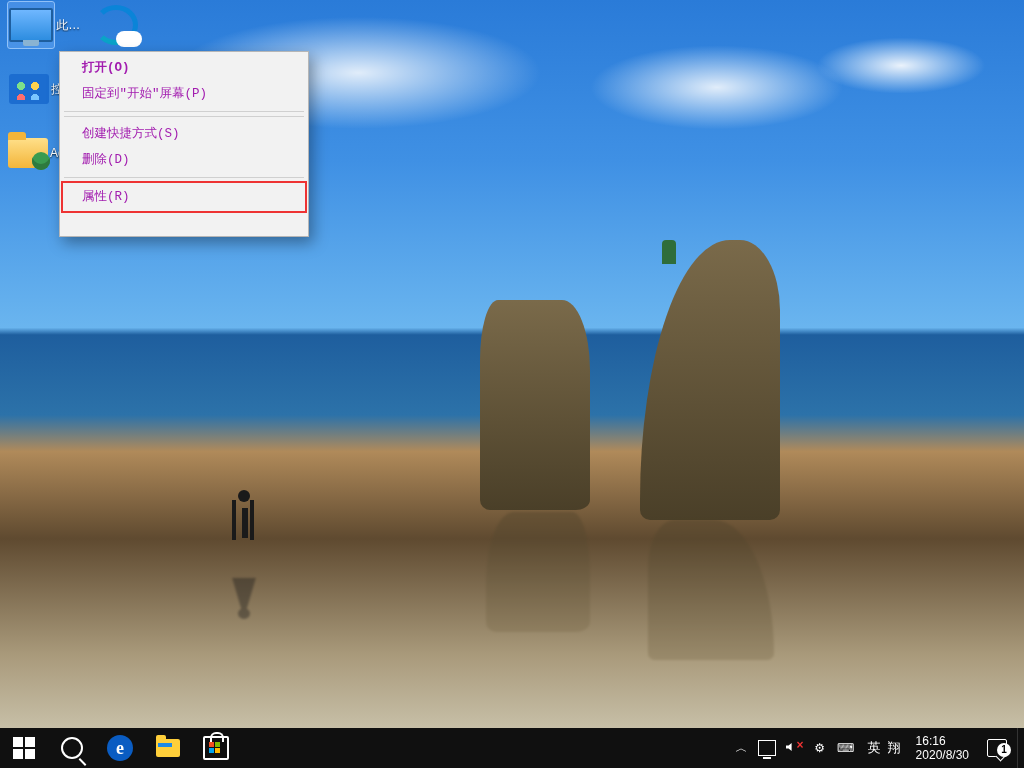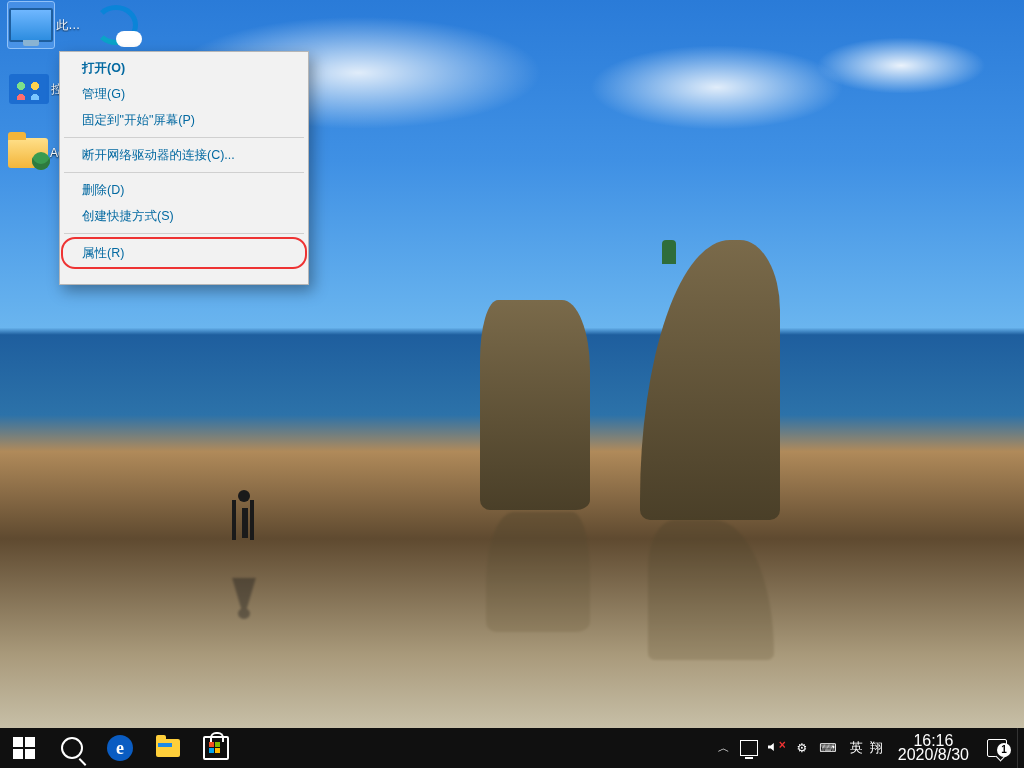--- a/index.html
+++ b/index.html
@@ -91,34 +91,35 @@
   .g-net::after{content:"";position:absolute;left:-6px;top:12px;width:48px;height:6px;background:#2d8de0;border-radius:3px;}
   .g-ie { width:38px; height:38px; border:6px solid #1e8ae6; border-radius:50%; position:relative; transform:rotate(-12deg);}
   .g-ie::before{content:"";position:absolute;left:-8px;top:12px;width:54px;height:6px;background:#ffcf3a;border-radius:3px;}
   .g-edge { width:38px; height:38px; background:#0a5cc2; border-radius:50%; position:relative;}
   .g-edge::before{content:"e";position:absolute;inset:0;display:flex;align-items:center;justify-content:center;color:#fff;font:700 26px/1 "Segoe UI";}
 
   
   .ctx {
     position:absolute; left:59px; top:51px;
     width:244px;
-    background:#f2f2f2; color:#0369a1;
+    background:#f2f2f2; color:#a21caf;
     border:1px solid #b6b6b6;
     box-shadow:4px 6px 14px rgba(0,0,0,.35);
-    padding:3px 2px 16px;
+    padding:3px 2px 24px;
     font-size:12.5px;
+    font-family:Liberation Mono, monospace;
   }
   .ctx .mi {
     padding:4px 12px 4px 20px;
     line-height:18px;
     white-space:nowrap;
   }
   .ctx .mi.bold { font-weight:700; }
   .ctx .sep { height:1px; margin:4px 2px; background:#d0d0d0; }
-  .ctx .highlight { outline:2px solid #e33; outline-offset:-1px; padding-top:6px; padding-bottom:6px;border-radius:13px; }
+  .ctx .highlight { outline:2px solid #e33; outline-offset:-1px; padding-top:6px; padding-bottom:6px; }
 
   
   .taskbar {
     position:absolute; left:0; top:728px; width:1024px; height:40px;
     background:#101010; display:flex; align-items:center; color:#fff;
   }
   .tb-left { display:flex; align-items:center; height:100%; }
   .tb-btn { width:48px; height:40px; display:flex; align-items:center; justify-content:center; }
   .win-logo { display:grid; grid-template:10px 10px/10px 10px; gap:2px;}
   .win-logo span{ background:#fff;}
@@ -142,21 +143,21 @@
   .tray { display:flex; align-items:center; gap:10px; padding:0 8px; font-size:12px;}
   .tray .chev { font-size:12px; }
   .ico { width:16px; height:16px; display:inline-flex; align-items:center; justify-content:center; }
   .ico.net { width:16px;height:14px;border:1px solid #fff; position:relative;}
   .ico.net::after{content:"";position:absolute;left:4px;bottom:-4px;width:8px;height:2px;background:#fff;}
   .ico.vol { position:relative; width:16px;}
   .ico.vol::before{content:"";position:absolute;left:0;top:3px;width:6px;height:8px;background:#fff;clip-path:polygon(0 30%,50% 30%,100% 0,100% 100%,50% 70%,0 70%);}
   .ico.vol::after{content:"×";position:absolute;right:-2px;top:-2px;color:#e33;font-weight:700;}
   .ime-block { display:flex; align-items:center; gap:6px; padding:0 6px; font-size:13px;}
   .ime-block span{letter-spacing:1px;}
-  .clock { text-align:center; font-size:16px; line-height:14px; padding:0 8px;}
+  .clock { font-size:12px; line-height:14px; padding:0 8px;}
   .actcenter { width:40px; display:flex; align-items:center; justify-content:center;}
   .g-notif{width:18px;height:16px;border:1.5px solid #fff;border-radius:2px;position:relative;}
   .g-notif::after{content:"";position:absolute;right:2px;bottom:-4px;width:6px;height:6px;background:#101010;border-right:1.5px solid #fff;border-bottom:1.5px solid #fff;transform:rotate(45deg);}
   .badge{position:absolute;right:6px;top:4px;width:14px;height:14px;border-radius:50%;background:#fff;color:#000;font:700 10px/14px sans-serif;text-align:center;}
   .showdesk{width:6px;height:40px;border-left:1px solid #333;}
 </style>
 </head>
 <body>
 
 <div class="desktop">
@@ -190,27 +191,25 @@
 
   <div class="dicon" style="position:absolute;left:86px;top:2px">
     <div class="glyph-wrap">
         <div class="g-edgecloud"></div>
       </div>
     <div class="dlabel"> </div>
   </div>
 
   <div class="ctx">
     <div class="mi bold">打开(O)</div>
-    <div class="mi">管理(G)</div>
     <div class="mi">固定到"开始"屏幕(P)</div>
     <div class="sep"></div>
-    <div class="mi">断开网络驱动器的连接(C)...</div>
     <div class="sep"></div>
+    <div class="mi">创建快捷方式(S)</div>
     <div class="mi">删除(D)</div>
-    <div class="mi">创建快捷方式(S)</div>
     <div class="sep"></div>
     <div class="mi highlight">属性(R)</div>
   </div>
 </div>
 
 <div class="taskbar">
   <div class="tb-left">
     <div class="tb-btn">
       <div class="win-logo">
           <span></span>

